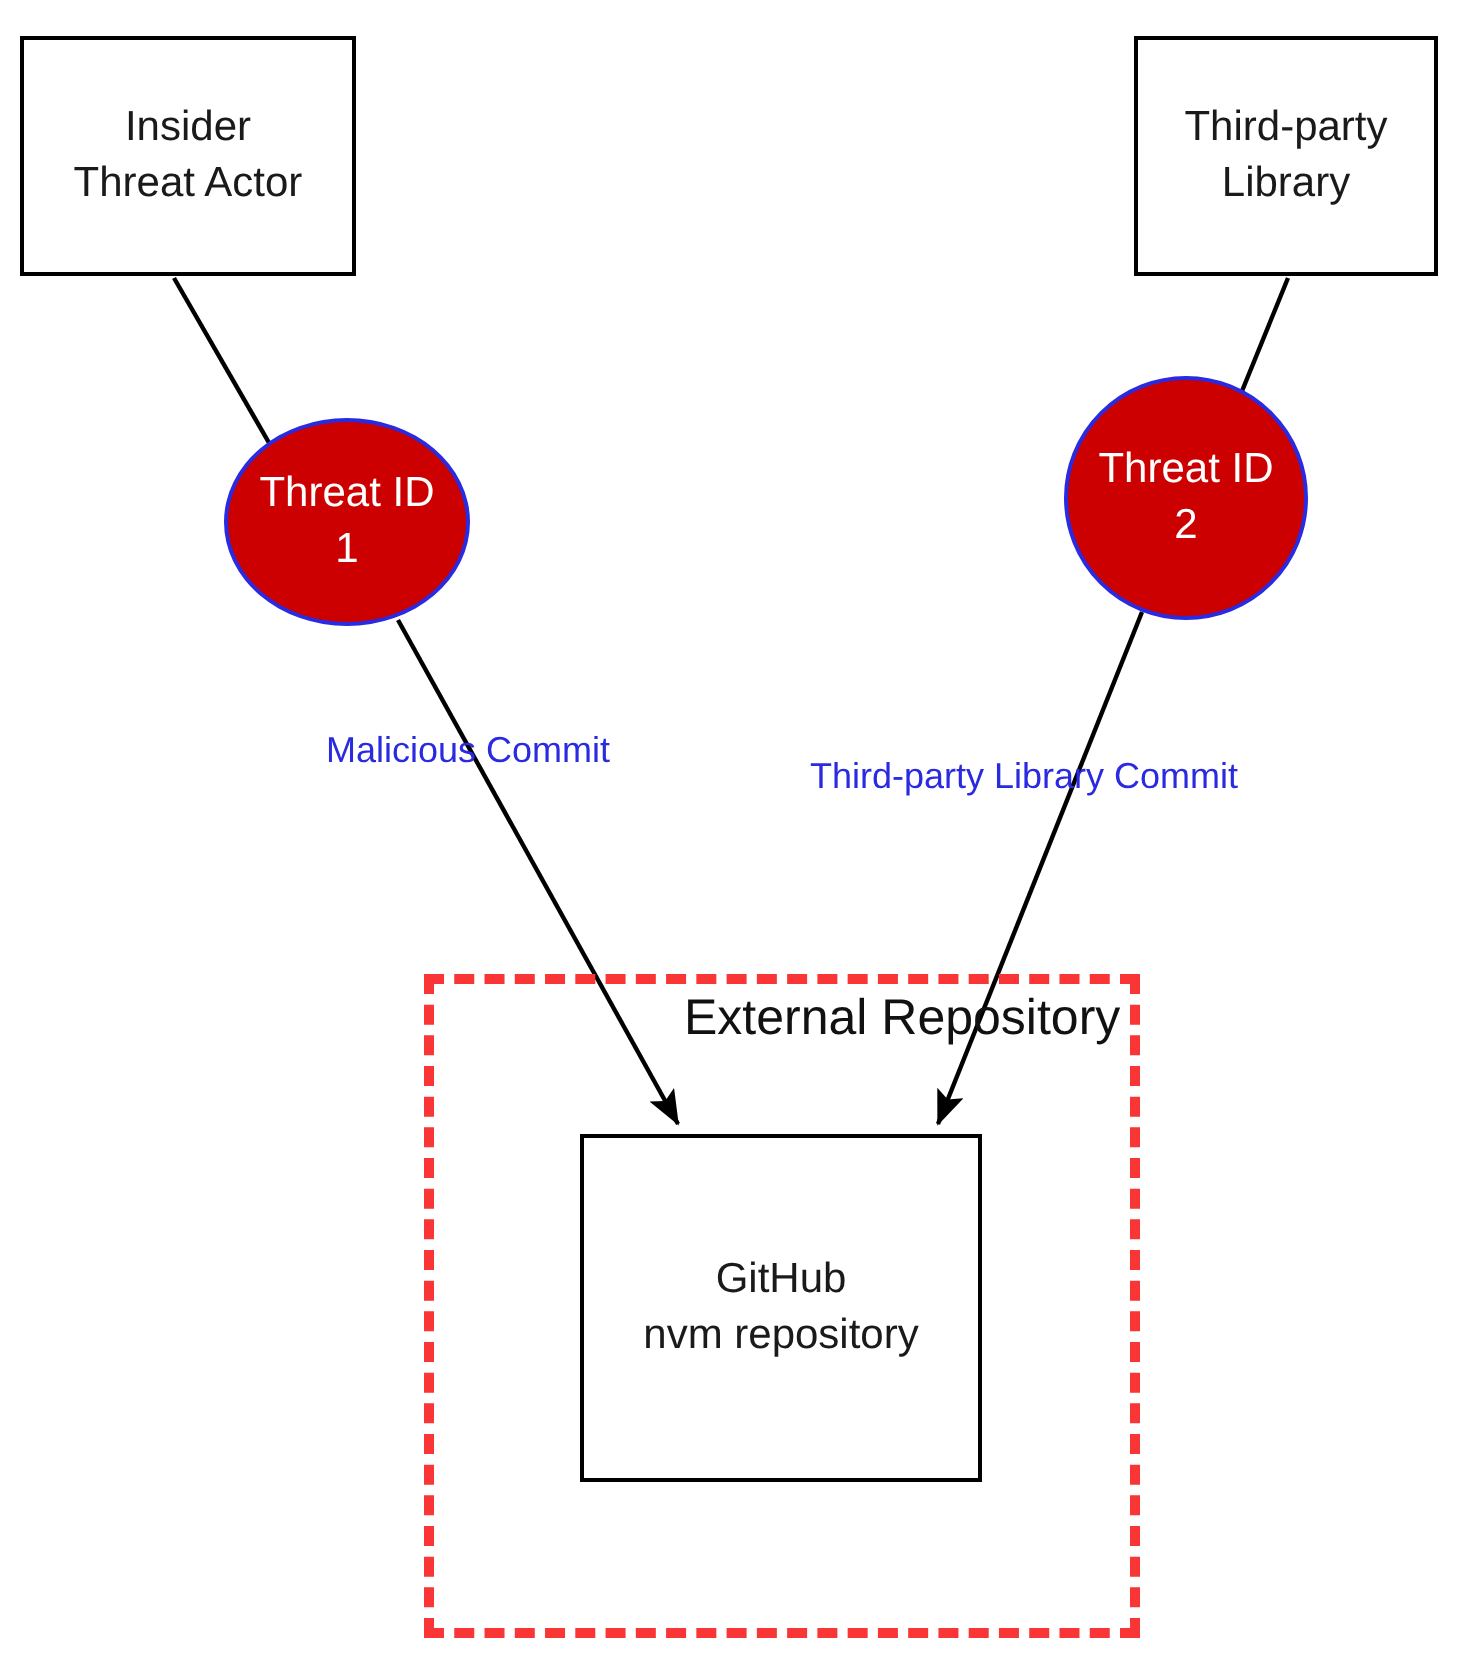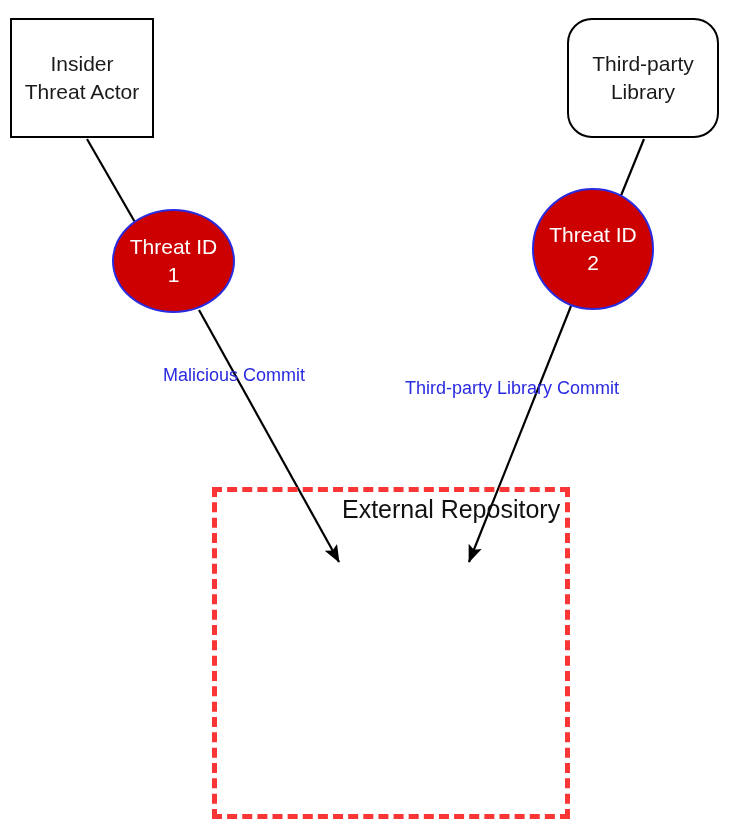--- a/index.html
+++ b/index.html
@@ -86,30 +86,32 @@
 
     <line x1="199" y1="310" x2="339" y2="562" stroke="#000000" stroke-width="2.2" marker-end="url(#arrowhead)"></line>
 
     <line x1="571" y1="306" x2="469" y2="562" stroke="#000000" stroke-width="2.2" marker-end="url(#arrowhead)"></line>
   </svg>
 
   <div class="boundary" style="left:212px; top:487px; width:358px; height:332px; border:5px dashed #F93535;"></div>
 
   <div class="boundary-label" style="left:342px; top:495px;">External Repository</div>
 
-  <div class="node-box" style="left:10px; top:18px; width:144px; height:120px;">Insider
+  <div class="node-box" style="left:10px; top:18px; width:168px; height:120px;">Insider
 Threat Actor</div>
 
-  <div class="node-box" style="left:567px; top:18px; width:152px; height:120px;border-radius:25px;">Third-party
+  <div class="node-box" style="left:567px; top:18px; width:152px; height:120px;">Third-party
 Library</div>
 
   <div class="node-circle" style="left:112px; top:209px; width:123px; height:104px; background:#CC0000; border:2px solid #2A2AE0;">Threat ID
 1</div>
 
   <div class="node-circle" style="left:532px; top:188px; width:122px; height:122px; background:#CC0000; border:2px solid #2A2AE0;">Threat ID
 2</div>
 
+  <div class="node-box" style="left:290px; top:567px; width:201px; height:174px;">GitHub
+nvm repository</div>
 
   <div class="edge-label" style="left:405px; top:378px; color:#2A2AE0;">Third-party Library Commit</div>
 
   <div class="edge-label" style="left:163px; top:365px; color:#2A2AE0;">Malicious Commit</div>
 
 </div>
 
 </body></html>

